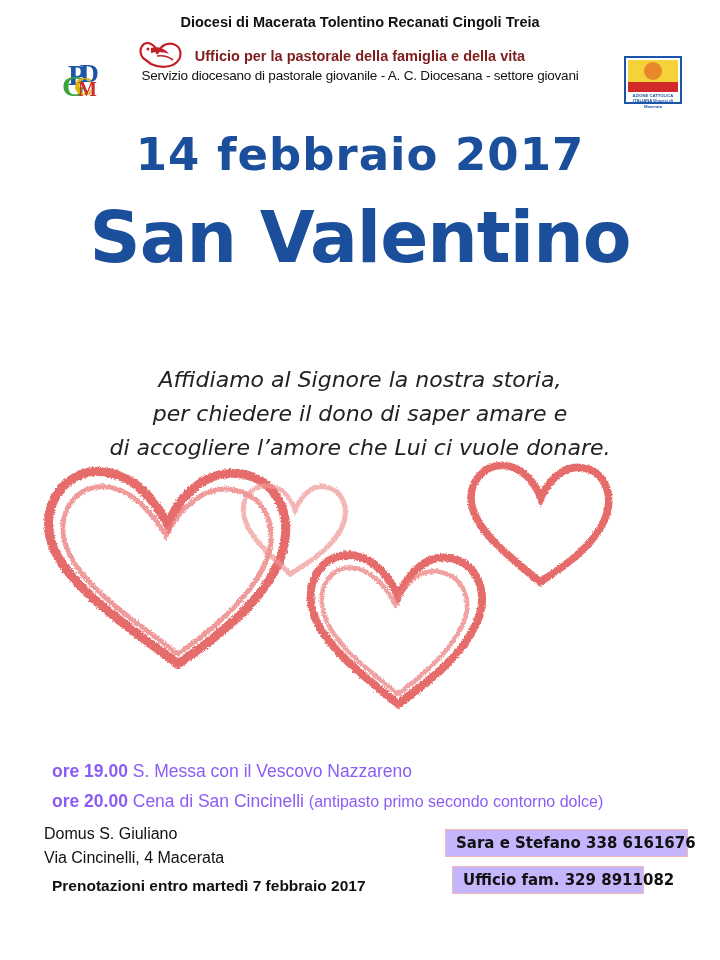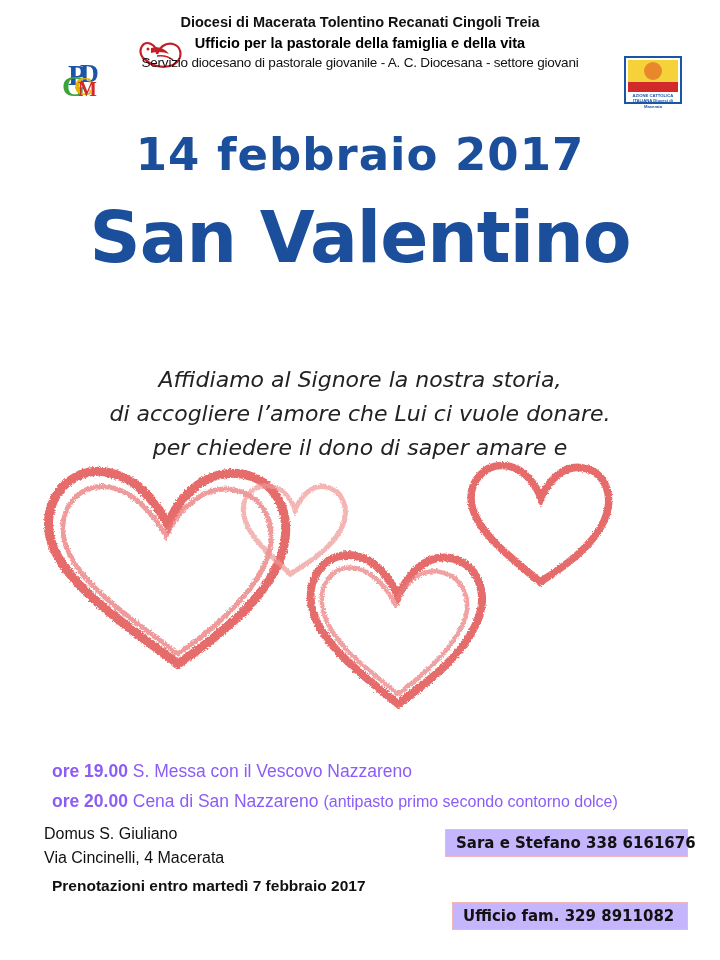--- a/index.html
+++ b/index.html
@@ -41,22 +41,22 @@
   }
   .hdr-line1 {
     font-size: 14.5px;
     font-weight: bold;
     color: #111;
     letter-spacing: 0px;
   }
   .hdr-line2 {
     font-size: 14.5px;
     font-weight: bold;
-    color: #000000;
-    margin-top: 3px;
+    color: #7f1d1d;
+    margin-top: 16px;
   }
   .hdr-line3 {
     font-size: 13.5px;
     font-weight: normal;
     color: #111;
     margin-top: 3px;
     letter-spacing: -0.2px;
   }
 
   
@@ -236,21 +236,21 @@
     border: 1px solid #f0b8b8;
     color: #111;
     font-family: "DejaVu Sans", sans-serif;
     font-weight: bold;
     font-size: 15px;
     padding: 4px 10px;
     box-sizing: border-box;
     white-space: nowrap;
   }
   .contact-1 { left: 445px; top: 829px; width: 243px; }
-  .contact-2 { left: 452px; top: 866px; width: 236px; margin-top: 36px; }
+  .contact-2 { left: 452px; top: 866px; width: 192px; }
 </style>
 </head>
 <body>
 
 <div class="poster">
 
   <div class="header">
 
     <div class="logo-dove">
       <svg viewBox="0 0 52 34" width="52" height="34">
@@ -282,22 +282,22 @@
       <div class="ac-band"></div>
       <div class="ac-txt">AZIONE CATTOLICA ITALIANA Diocesi di Macerata</div>
     </div>
   </div>
 
   <div class="date-line">14 febbraio 2017</div>
   <div class="main-title">San Valentino</div>
 
   <div class="verse">
     <div>Affidiamo al Signore la nostra storia,</div>
+    <div>per chiedere il dono di saper amare e</div>
     <div>di accogliere l’amore che Lui ci vuole donare.</div>
-    <div>per chiedere il dono di saper amare e</div>
   </div>
 
   <div class="hearts">
     <svg viewBox="0 0 640 310" width="640" height="310">
       <defs>
         <filter id="rough">
           <feTurbulence type="fractalNoise" baseFrequency="0.55" numOctaves="3" result="n"></feTurbulence>
           <feDisplacementMap in="SourceGraphic" in2="n" scale="4" xChannelSelector="R" yChannelSelector="G"></feDisplacementMap>
         </filter>
         <filter id="rough2">
@@ -360,21 +360,21 @@
                  C313 115, 290 130, 270 142 Z" fill="none" stroke="#ef9595" stroke-width="5" stroke-linecap="round" opacity="0.7"></path>
       </g>
     </svg>
   </div>
 
   <div class="info">
     <div class="info-row">
       <b>ore 19.00</b><span> S. Messa con il Vescovo Nazzareno</span>
     </div>
     <div class="info-row">
-      <b>ore 20.00</b><span> Cena di San Nazzareno </span><span class="small">(antipasto primo secondo contorno dolce)</span>
+      <b>ore 20.00</b><span> Cena di San Cincinelli </span><span class="small">(antipasto primo secondo contorno dolce)</span>
     </div>
   </div>
 
   <div class="address">
     <div>Domus S. Giuliano</div>
     <div>Via Cincinelli, 4  Macerata</div>
   </div>
 
   <div class="booking">Prenotazioni entro martedì 7 febbraio 2017</div>
 

